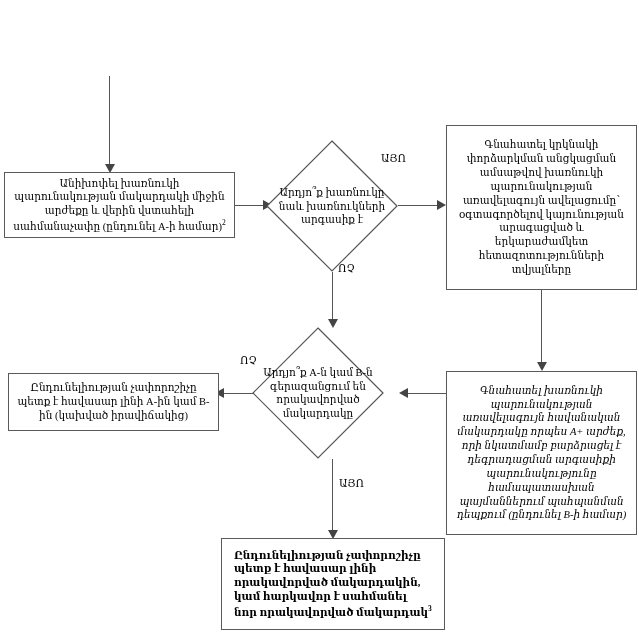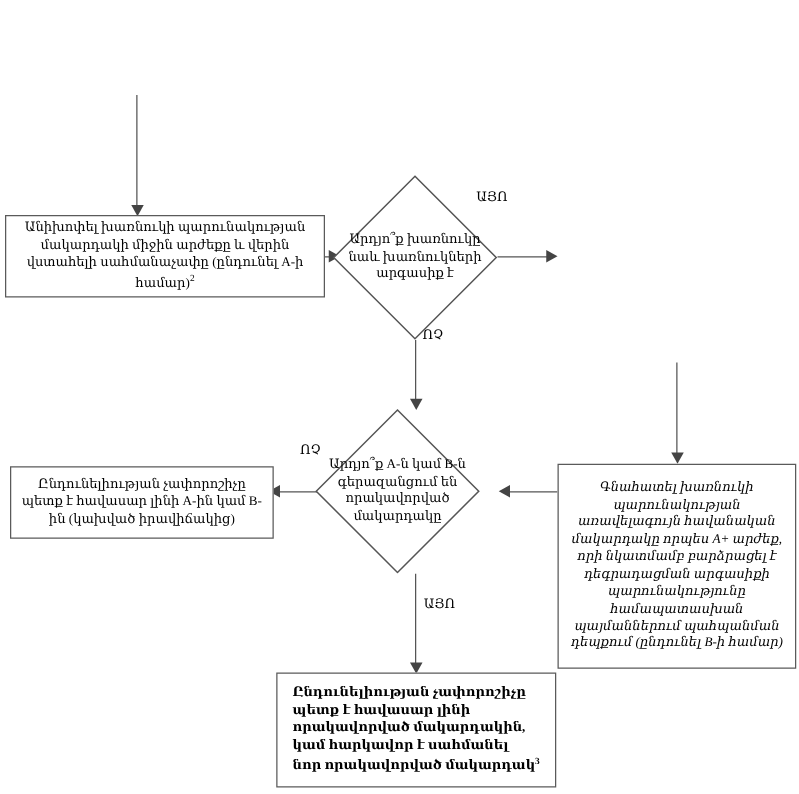--- a/index.html
+++ b/index.html
@@ -93,39 +93,42 @@
 </style>
 </head>
 <body>
 
 <div id="canvas">
 
 
   <div class="edge edge-v" style="left:109px; top:76px; height:92px;"></div>
   <div class="arrowhead arrow-down" style="left:105px; top:164px;"></div>
 
-  <div class="node" style="left:4px; top:172px; width:256px; height:66px; font-size:10.5px;">
+  <div class="node" style="left:4px; top:172px; width:231px; height:66px; font-size:10.5px;">
     <span class="txt"><span>Անիխոփել խառնուկի պարունակության մակարդակի միջին արժեքը և վերին վստահելի սահմանաչափը (ընդունել A-ի համար)</span><span class="sup">2</span></span>
   </div>
 
   <div class="edge edge-h" style="left:235px; top:205px; width:32px;"></div>
   <div class="arrowhead arrow-right" style="left:263px; top:200px;"></div>
 
   <div class="decision" style="left:266px; top:140px; width:132px; height:132px;">
     <svg class="dshape" viewBox="0 0 132 132" preserveAspectRatio="none">
       <polygon points="66,1 131,66 66,131 1,66" fill="#ffffff" stroke="#555555" stroke-width="1.2"></polygon>
     </svg>
     <span class="dlabel" style="font-size:10.5px;">Արդյո՞ք խառնուկը նաև խառնուկների արգասիք է</span>
   </div>
 
   <div class="edge-label" style="left:381px; top:152px; font-size:10.5px;">ԱՅՈ</div>
 
   <div class="edge edge-h" style="left:398px; top:205px; width:42px;"></div>
   <div class="arrowhead arrow-right" style="left:437px; top:200px;"></div>
 
+  <div class="node" style="left:446px; top:125px; width:191px; height:165px; font-size:10.5px;">
+    <span class="txt">Գնահատել կրկնակի փորձարկման անցկացման ամսաթվով խառնուկի պարունակության առավելագույն ավելացումը՝ օգտագործելով կայունության արագացված և երկարաժամկետ հետազոտությունների տվյալները</span>
+  </div>
 
   <div class="edge edge-v" style="left:541px; top:290px; height:76px;"></div>
   <div class="arrowhead arrow-down" style="left:537px; top:362px;"></div>
 
   <div class="node" style="left:446px; top:371px; width:191px; height:164px; font-size:10.5px;font-style:italic;">
     <span class="txt">Գնահատել խառնուկի պարունակության առավելագույն հավանական մակարդակը որպես A+ արժեք, որի նկատմամբ բարձրացել է դեգրադացման արգասիքի պարունակությունը համապատասխան պայմաններում պահպանման դեպքում (ընդունել B-ի համար)</span>
   </div>
 
   <div class="edge-label" style="left:338px; top:262px; font-size:10.5px;">ՈՉ</div>
 

